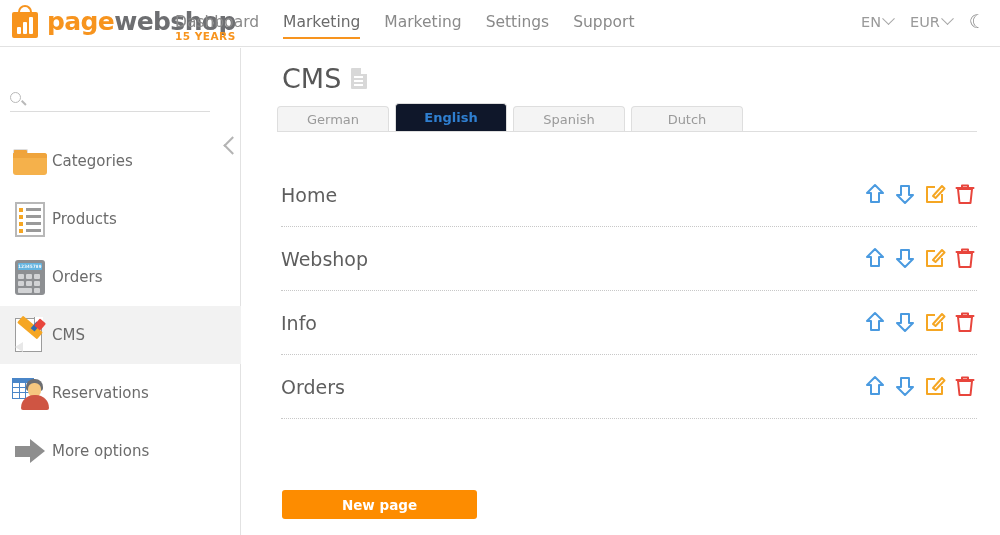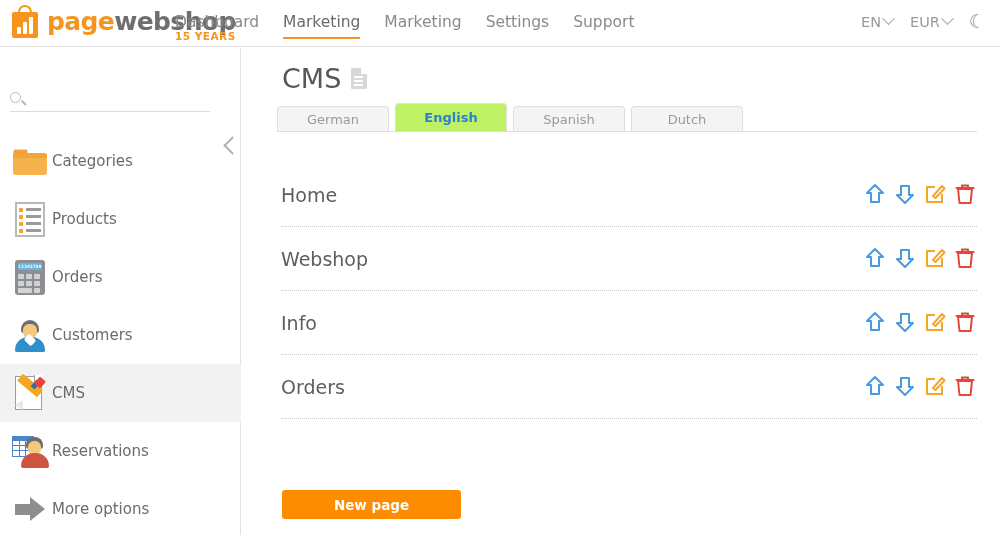--- a/index.html
+++ b/index.html
@@ -192,37 +192,37 @@
     position:absolute; left:36px; top:55px; width:700px; height:29px;
     display:flex; align-items:flex-end; gap:6px;
   }
   .tab {
     width:112px; height:26px; line-height:25px; text-align:center;
     font-size:13px; color:#9a9a9a; background:#f4f4f4;
     border:1px solid #dedede; border-bottom:none;
     border-radius:4px 4px 0 0; cursor:pointer;
   }
   .tab.active {
-    background:#bef264; color:#2f7fd0; font-weight:bold; height:29px; line-height:28px;
+    background:#0f172a; color:#2f7fd0; font-weight:bold; height:29px; line-height:28px;
   }
   .tabs-rule {
     position:absolute; left:36px; top:83px; width:700px; height:1px; background:#dedede;
   }
 
   .pagelist { position:absolute; left:40px; top:115px; width:696px; }
   .page-row {
     position:relative; height:64px; display:flex; align-items:center;
     justify-content:space-between; border-bottom:1px dotted #c8c8c8;
   }
   .page-row .pname { font-size:19px; color:#5e5e5e; }
   .row-actions { display:flex; align-items:center; gap:6px; padding-bottom:2px; }
   .act { width:24px; height:24px; position:relative; cursor:pointer; }
 
   .newpage-btn {
-    position:absolute; left:41px; top:442px; width:179px; height:29px;
+    position:absolute; left:41px; top:442px; width:195px; height:29px;
     background:#fd8c00; color:#fff; border:none; border-radius:3px;
     font-size:13.5px; font-weight:bold; cursor:pointer;
     font-family:"DejaVu Sans","Liberation Sans",sans-serif;
   }
 </style>
 </head>
 <body>
 
 <div class="app">
 
@@ -310,29 +310,20 @@
           <span class="key" style="left:24px; top:17px"></span>
           <span class="key" style="left:8px;  top:24px"></span>
           <span class="key" style="left:16px; top:24px"></span>
           <span class="key" style="left:24px; top:24px"></span>
           <span class="key" style="left:8px;  top:31px;width:14px"></span>
           <span class="key" style="left:24px; top:31px"></span>
         </span>
         <span class="label">Orders</span>
       </a>
 
-      <a href="#" class="navitem">
-        <span class="ico ic-person">
-          <span class="hair"></span>
-            <span class="face"></span>
-          <span class="body"></span>
-            <span class="collar"></span>
-        </span>
-        <span class="label">Customers</span>
-      </a>
 
       <a href="#" class="navitem active">
         <span class="ico ic-cms">
           <span class="page"></span>
             <span class="fold"></span>
           <span class="tip"></span>
             <span class="pencil"></span>
           <span class="ferrule"></span>
             <span class="eraser"></span>
         </span>

